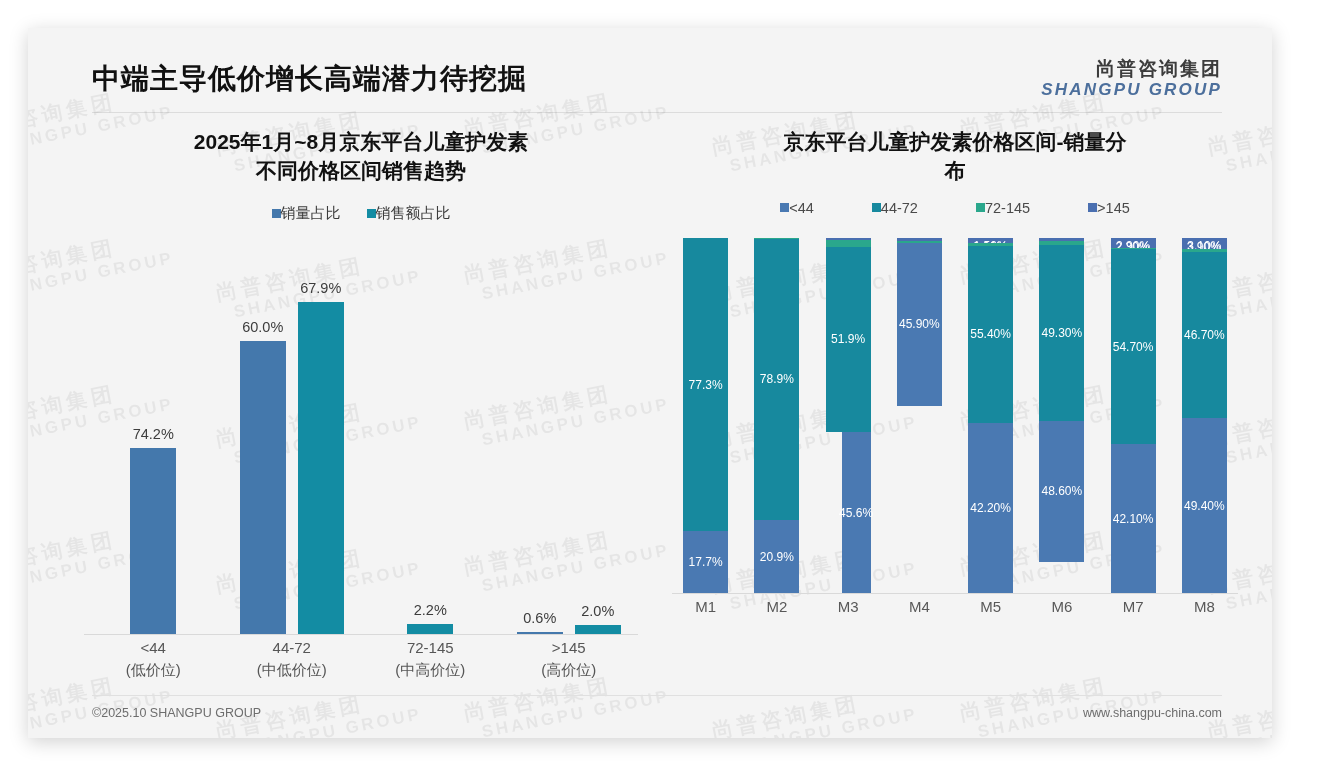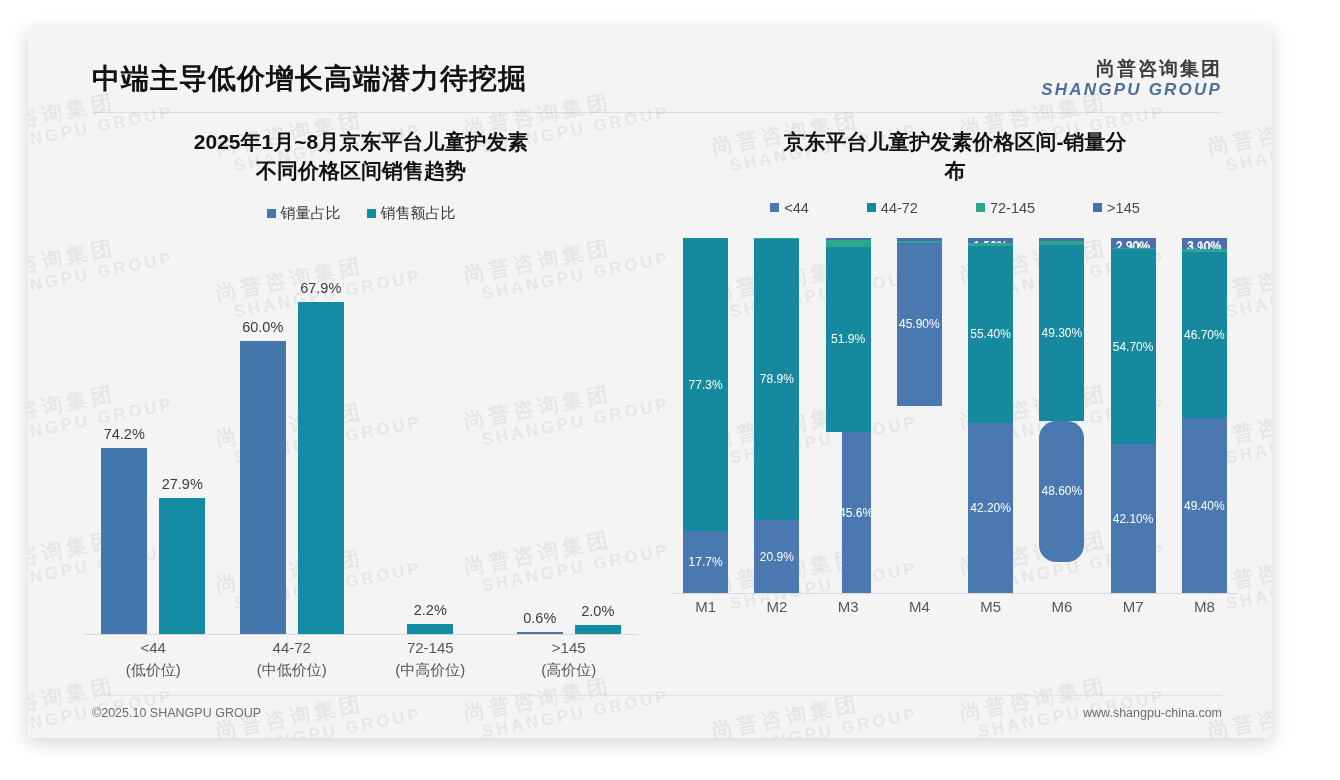--- a/index.html
+++ b/index.html
@@ -105,21 +105,21 @@
   #panel-right .chart-title { padding: 0 60px; }
 
   .legend {
     display: flex;
     justify-content: center;
     align-items: center;
     gap: 26px;
     margin-top: 18px;
   }
   #panel-right .legend { gap: 58px; margin-top: 14px; }
-  .legend-item { display: flex; align-items: center; gap: 5px; }
+  .legend-item { display: flex; align-items: center; }
   .legend-swatch { width: 9px; height: 9px; display:block; }
   .legend-label { font-size: 14.5px; color: #4a4a4a; }
   #panel-left .legend-label { font-size: 15px; color: #3b3b3b; }
 
   
   .plot-left {
     position: relative;
     margin-top: 10px;
     height: 402px;
   }
@@ -408,24 +408,20 @@
         </div>
       </div>
 
     <div class="plot-left">
       <div class="group-row" id="left-groups">
           <div class="bar-group">
             <div class="bar-wrap">
               <div class="bar-value">74.2%</div>
               <div class="bar-rect" style="height: 187.435px; background: rgb(68, 120, 172);"></div>
             </div>
-            <div class="bar-wrap">
-              <div class="bar-value">27.9%</div>
-              <div class="bar-rect" style="height: 136.896px; background: rgb(19, 140, 163);"></div>
-            </div>
           </div>
           <div class="bar-group">
             <div class="bar-wrap">
               <div class="bar-value">60.0%</div>
               <div class="bar-rect" style="height: 294.4px; background: rgb(68, 120, 172);"></div>
             </div>
             <div class="bar-wrap">
               <div class="bar-value">67.9%</div>
               <div class="bar-rect" style="height: 333.163px; background: rgb(19, 140, 163);"></div>
             </div>
@@ -559,21 +555,21 @@
           <div class="stack-col">
             <div class="stack-bar">
               <div class="seg" style="height: 3.204px; background: rgb(74, 111, 176);">
                 <span class="seg-label tiny">0.90%</span>
                 <span class="seg-label tiny alt">1.20%</span>
               </div>
               <div class="seg" style="height: 4.272px; background: rgb(42, 167, 140);"></div>
               <div class="seg" style="height: 175.508px; background: rgb(23, 137, 158);">
                 <span class="seg-label">49.30%</span>
               </div>
-              <div class="seg" style="height: 141px; background: rgb(74, 121, 178); border-radius: 17px;">
+              <div class="seg" style="height: 141px; background: rgb(74, 121, 178);">
                 <span class="seg-label">48.60%</span>
               </div>
             </div>
           </div>
           <div class="stack-col">
             <div class="stack-bar">
               <div class="seg" style="height: 10.324px; background: rgb(74, 111, 176);">
                 <span class="seg-label tiny">2.90%</span>
                 <span class="seg-label tiny alt">2.30%</span>
               </div>

